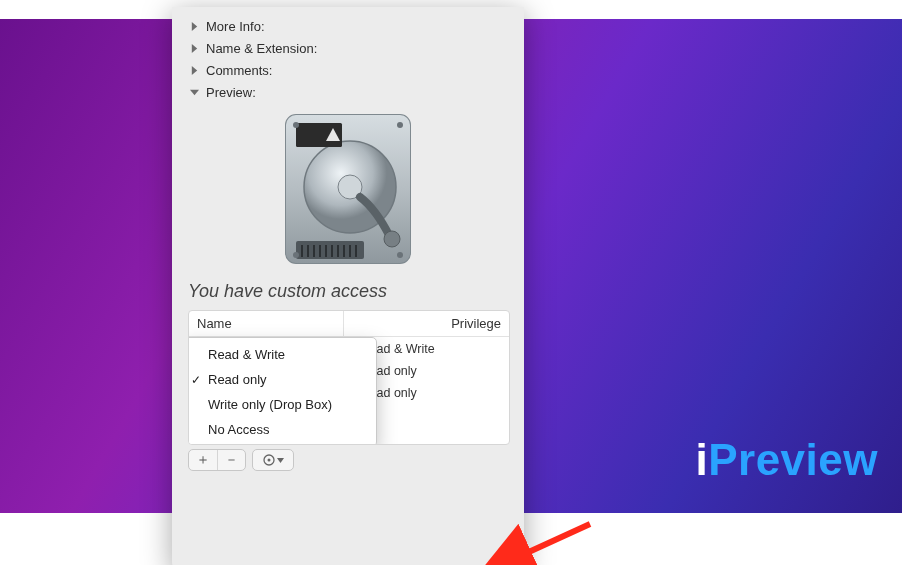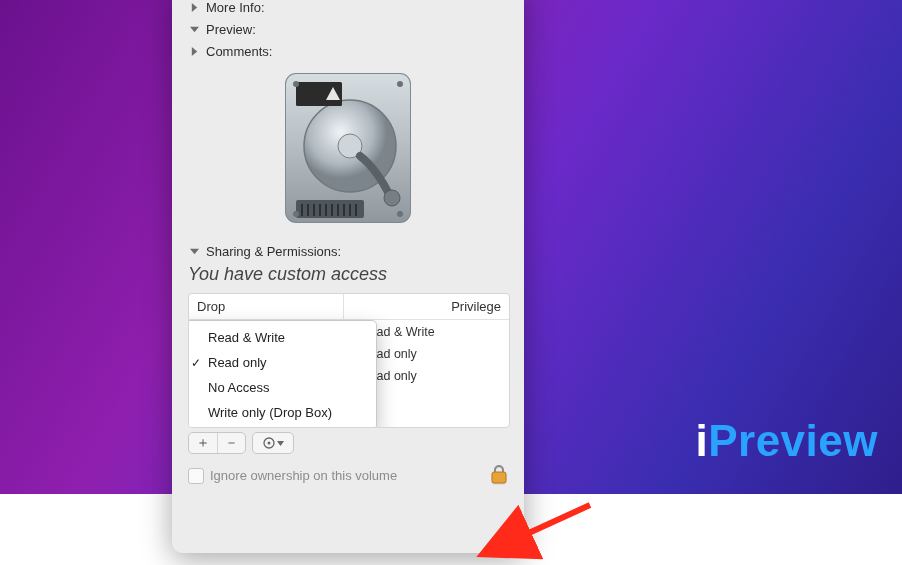--- a/index.html
+++ b/index.html
@@ -10,20 +10,21 @@
     overflow: hidden;
     font-family: -apple-system, "Helvetica Neue", Helvetica, Arial, sans-serif;
     font-size: 13px;
     color: #222;
   }
   .desktop {
     position: relative;
     width: 902px;
     height: 494px;
     background: linear-gradient(120deg, #6a118e 0%, #8f1fae 30%, #6b29c9 55%, #3a2db0 80%, #2f1e8c 100%);
+    margin-top: 19px;
   }
   
   .info-panel {
     position: absolute;
     top: -12px;
     left: 172px;
     width: 352px;
     height: 565px;
     background: #ececec;
     border-radius: 0 0 10px 10px;
@@ -224,37 +225,45 @@
 
     <div class="row">
       <span class="disclosure">
         <svg width="9" height="9" viewBox="0 0 10 10">
             <path d="M2 0 L8 5 L2 10 Z" fill="#6d6d6d"></path>
           </svg>
       </span>
       <span class="section-label">More Info:</span>
     </div>
 
+    <div class="row">
+      <span class="disclosure">
+        <svg width="9" height="9" viewBox="0 0 10 10">
+            <path d="M2 0 L8 5 L2 10 Z" fill="#6d6d6d"></path>
+          </svg>
+      </span>
+      <span class="section-label">Name &amp; Extension:</span>
+    </div>
+
+    <div class="row">
+      <span class="disclosure">
+        <svg width="9" height="9" viewBox="0 0 10 10">
+            <path d="M2 0 L8 5 L2 10 Z" fill="#6d6d6d"></path>
+          </svg>
+      </span>
+      <span class="section-label">Comments:</span>
+    </div>
 
     <div class="row">
       <span class="disclosure">
         <svg width="9" height="9" viewBox="0 0 10 10">
             <path d="M0 2 L10 2 L5 8 Z" fill="#6d6d6d"></path>
           </svg>
       </span>
       <span class="section-label">Preview:</span>
-    </div>
-
-    <div class="row">
-      <span class="disclosure">
-        <svg width="9" height="9" viewBox="0 0 10 10">
-            <path d="M2 0 L8 5 L2 10 Z" fill="#6d6d6d"></path>
-          </svg>
-      </span>
-      <span class="section-label">Comments:</span>
     </div>
 
     <div class="preview-img">
       <div class="hdd">
         <svg width="140" height="160" viewBox="0 0 140 160">
 
           <rect x="8" y="6" width="124" height="148" rx="10" fill="#b9c1c6" stroke="#7f898f" stroke-width="2"></rect>
           <rect x="8" y="6" width="124" height="148" rx="10" fill="url(#g1)"></rect>
           <defs>
             <linearGradient id="g1" x1="0" x2="0" y1="0" y2="1">
@@ -293,34 +302,26 @@
           <circle cx="114" cy="130" r="8" fill="#777f84" stroke="#565d61"></circle>
 
           <circle cx="18" cy="16" r="3" fill="#6a7278"></circle>
           <circle cx="122" cy="16" r="3" fill="#6a7278"></circle>
           <circle cx="18" cy="146" r="3" fill="#6a7278"></circle>
           <circle cx="122" cy="146" r="3" fill="#6a7278"></circle>
         </svg>
       </div>
     </div>
 
-    <div class="row">
-      <span class="disclosure">
-        <svg width="9" height="9" viewBox="0 0 10 10">
-            <path d="M0 2 L10 2 L5 8 Z" fill="#6d6d6d"></path>
-          </svg>
-      </span>
-      <span class="section-label">Sharing &amp; Permissions:</span>
-    </div>
 
     <div class="subtext">You have custom access</div>
 
     <div class="perm-table">
       <div class="pt-header">
-        <div class="col col-name">Drop</div>
+        <div class="col col-name">Name</div>
         <div class="col col-priv">Privilege</div>
       </div>
       <div class="pt-body">
         <div class="pt-row">
           <div class="cell cell-name">
             <span>
               <svg width="14" height="14" viewBox="0 0 14 14">
                   <circle cx="7" cy="4.5" r="3" fill="#888"></circle>
                   <path d="M1.5 13c0-3 2.5-5 5.5-5s5.5 2 5.5 5" fill="#888"></path>
                 </svg>
@@ -362,25 +363,25 @@
         <div class="dd-item">
           <span class="check"></span>
           <span>Read &amp; Write</span>
         </div>
         <div class="dd-item">
           <span class="check">✓</span>
           <span>Read only</span>
         </div>
         <div class="dd-item">
           <span class="check"></span>
-          <span>No Access</span>
+          <span>Write only (Drop Box)</span>
         </div>
         <div class="dd-item">
           <span class="check"></span>
-          <span>Write only (Drop Box)</span>
+          <span>No Access</span>
         </div>
       </div>
     </div>
 
     <div class="action-bar">
       <div class="seg">
         <button>＋</button>
         <button>－</button>
       </div>
       <div style="width:6px"></div>
@@ -392,30 +393,20 @@
                 <circle cx="6" cy="6" r="1.5" fill="#666"></circle>
               </svg>
             <svg width="7" height="5" viewBox="0 0 7 5">
                 <path d="M0 0 L7 0 L3.5 5 Z" fill="#666"></path>
               </svg>
           </span>
         </button>
       </div>
     </div>
 
-    <div class="ignore-row">
-      <span class="fake-checkbox"></span>
-      <span>Ignore ownership on this volume</span>
-      <span class="lock-icon">
-        <svg width="18" height="20" viewBox="0 0 18 20">
-          <rect x="2" y="8" width="14" height="11" rx="2" fill="#e7a23a" stroke="#b87818"></rect>
-          <path d="M5 8 V6 a4 4 0 0 1 8 0 V8" fill="none" stroke="#8a8a8a" stroke-width="2"></path>
-        </svg>
-      </span>
-    </div>
 
   </div>
 
   <div class="arrow">
     <svg width="902" height="565" style="position:absolute;left:0;top:0;pointer-events:none;">
       <defs>
         <marker id="ah" markerWidth="12" markerHeight="12" refX="2" refY="5" orient="auto">
           <path d="M0 0 L10 5 L0 10 Z" fill="#ff2a1a"></path>
         </marker>
       </defs>

